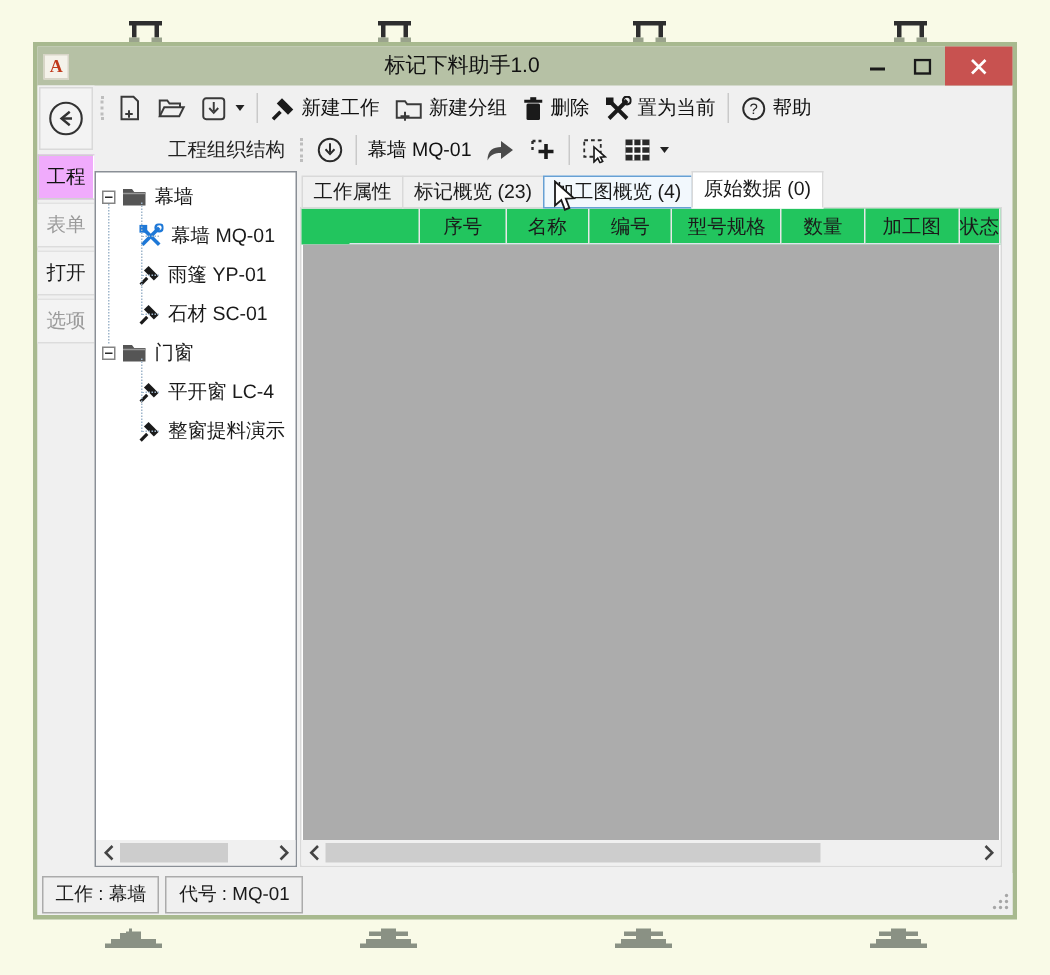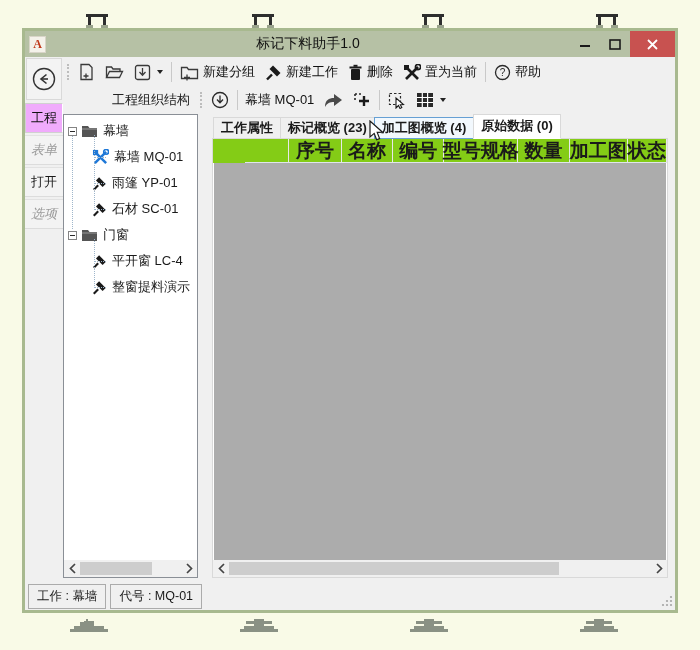--- a/index.html
+++ b/index.html
@@ -25,68 +25,68 @@
 
   .client { flex:1; display:flex; min-height:0; }
 
   
   .leftcol { width:38px; flex:none; display:flex; flex-direction:column; background:#f0f0f0; }
   .back-btn { width:36px; height:42px; margin:1px; background:#f3f3f3; border:1px solid #d9d9d9;
               display:flex; align-items:center; justify-content:center; }
   .side-tab { width:38px; height:30px; margin-top:2px; display:flex; align-items:center; justify-content:center;
               font-size:13px; background:#f3f3f3; border-top:1px solid #e2e2e2; border-bottom:1px solid #dcdcdc; }
   .side-tab.active { background:#f0abfc; color:#111; border:1px solid #d0d0d0; border-right:1px solid #fff; }
-  .side-tab.dim { color:#9b9b9b;font-style:italic; }
+  .side-tab.dim { color:#9b9b9b; }
 
   .maincol { flex:1; display:flex; flex-direction:column; min-width:0; }
 
   
   .toolrow1 { height:30px; flex:none; display:flex; align-items:center; padding-left:2px; }
   .toolrow2 { height:26px; flex:none; display:flex; align-items:stretch;text-align:center; }
   .grip { height:16px; border-left:2px dotted #bdbdbd; margin:0 4px 0 2px; }
   .tbtn { display:flex; align-items:center; gap:4px; padding:3px 5px; font-size:13px; color:#111; }
   .tsep { width:1px; height:20px; background:#c9c9c9; margin:0 3px; align-self:center; }
   .caret { width:0; height:0; border-left:3.5px solid transparent; border-right:3.5px solid transparent;
            border-top:4px solid #222; margin-left:2px; }
   .tree-header { width:135px; flex:none; display:flex; align-items:center; justify-content:flex-end;
                  padding-right:8px; font-size:13px; color:#222; }
   .toolstrip2 { flex:1; display:flex; align-items:center; }
   .work-label { font-size:13px; color:#111; padding:0 4px; }
 
   
-  .content { flex:1; display:flex; min-height:0; padding:1px 7px 4px 0; gap:14px; }
+  .content { flex:1; display:flex; min-height:0; padding:1px 7px 4px 0; gap:2px; }
 
   .tree-panel { width:135px; flex:none; background:#fff; border:1px solid #8a8f96; position:relative;
                 display:flex; flex-direction:column; }
   .tree-body { flex:1; position:relative; padding-top:3px; font-size:13px; overflow:hidden; }
   .trow { height:26px; display:flex; align-items:center; position:relative; }
   .expander { width:9px; height:9px; border:1px solid #848484; background:#fff; position:relative;
               margin-left:4px; flex:none; z-index:2; }
   .expander::after { content:""; position:absolute; left:1px; top:3px; width:5px; height:1px; background:#2b2b2b; }
   .t-icon { margin-left:4px; flex:none; }
   .t-label { margin-left:5px; white-space:nowrap; }
   .child { padding-left:24px; }
   .vline { position:absolute; border-left:1px dotted #9fb6cb; width:0; z-index:1; }
   .hstub { position:absolute; border-top:1px dotted #9fb6cb; height:0; z-index:1; }
 
   
   .hscroll { height:17px; flex:none; background:#f0f0f0; position:relative; display:flex; align-items:center; }
   .hs-arrow { width:16px; height:17px; display:flex; align-items:center; justify-content:center; flex:none; }
   .hs-thumb { height:13px; background:#cdcdcd; }
 
   
-  .right-panel { flex:1; display:flex; flex-direction:column; min-width:0;font-weight:bold; }
+  .right-panel { flex:1; display:flex; flex-direction:column; min-width:0; }
   .tabs { height:25px; flex:none; display:flex; align-items:flex-end; padding-left:1px; position:relative; z-index:3; }
   .tab { border:1px solid #d9d9d9; background:#f0f0f0; font-size:13px; padding:2px 7px 3px; height:22px;
          margin-right:-1px; display:flex; align-items:center; white-space:nowrap; }
   .tab.hover { border-color:#66a0d4; background:#f2f8fd; z-index:2; }
   .tab.active { background:#fff; height:25px; border-bottom:1px solid #fff; z-index:4; }
   .tab-body { flex:1; border:1px solid #d9d9d9; margin-top:-1px; background:#fff; display:flex;
               flex-direction:column; min-height:0; }
-  .thead { height:24px; flex:none; display:flex; background:#84cc16; font-size:19px;padding-left:32px; }
+  .thead { height:24px; flex:none; display:flex; background:#22c55e; font-size:13px;padding-left:32px; }
   .th { display:flex; align-items:center; justify-content:center; border-right:1px solid #e8e8e8;
         border-bottom:1px solid #dfe5ec; white-space:nowrap; }
   .gray-body { flex:1; background:#acacac; margin:0 1px; }
 
   
   .statusbar { height:28px; flex:none; background:#f0f0f0; display:flex; align-items:center;
                padding-left:3px; gap:4px; position:relative; }
   .badge { border:1px solid #ababab; background:#f0f0f0; font-size:12.5px; padding:3px 8px; white-space:nowrap; }
   .resize-grip { position:absolute; right:2px; bottom:3px; }
 
@@ -194,32 +194,32 @@
         </div>
         <div class="tbtn">
           <svg width="17" height="17" viewBox="0 0 17 17">
               <rect x="1.5" y="1.5" width="14" height="14" rx="2" fill="none" stroke="#3a3a3a" stroke-width="1.3"></rect>
               <path d="M8.5 4 v6 M5.5 8 l3 3.2 3-3.2" fill="none" stroke="#3a3a3a" stroke-width="1.3"></path>
             </svg>
           <span class="caret"></span>
         </div>
         <div class="tsep"></div>
         <div class="tbtn">
+          <svg width="17" height="17" viewBox="0 0 17 17">
+              <path d="M8 1.5 L15.5 9 L12 12.5 L4.5 5 Z" fill="#1a1a1a"></path>
+              <path d="M2 15.5 L7 10.5" stroke="#1a1a1a" stroke-width="2.4"></path>
+            </svg>
+          <span>新建工作</span>
+        </div>
+        <div class="tbtn">
           <svg width="19" height="17" viewBox="0 0 19 17">
               <path d="M1.5 14.5 V3.5 h5.5 l1.5 2 h9 v9 z" fill="none" stroke="#3a3a3a" stroke-width="1.3"></path>
               <path d="M4 13.5 h6 M7 10.5 v6" stroke="#3a3a3a" stroke-width="1.3"></path>
             </svg>
           <span>新建分组</span>
-        </div>
-        <div class="tbtn">
-          <svg width="17" height="17" viewBox="0 0 17 17">
-              <path d="M8 1.5 L15.5 9 L12 12.5 L4.5 5 Z" fill="#1a1a1a"></path>
-              <path d="M2 15.5 L7 10.5" stroke="#1a1a1a" stroke-width="2.4"></path>
-            </svg>
-          <span>新建工作</span>
         </div>
         <div class="tbtn">
           <svg width="15" height="17" viewBox="0 0 15 17">
               <rect x="3" y="5" width="9" height="11" rx="1" fill="#1a1a1a"></rect>
               <rect x="1.5" y="2.5" width="12" height="2" fill="#1a1a1a"></rect>
               <rect x="5.5" y="0.8" width="4" height="2" fill="#1a1a1a"></rect>
             </svg>
           <span>删除</span>
         </div>
         <div class="tbtn">

